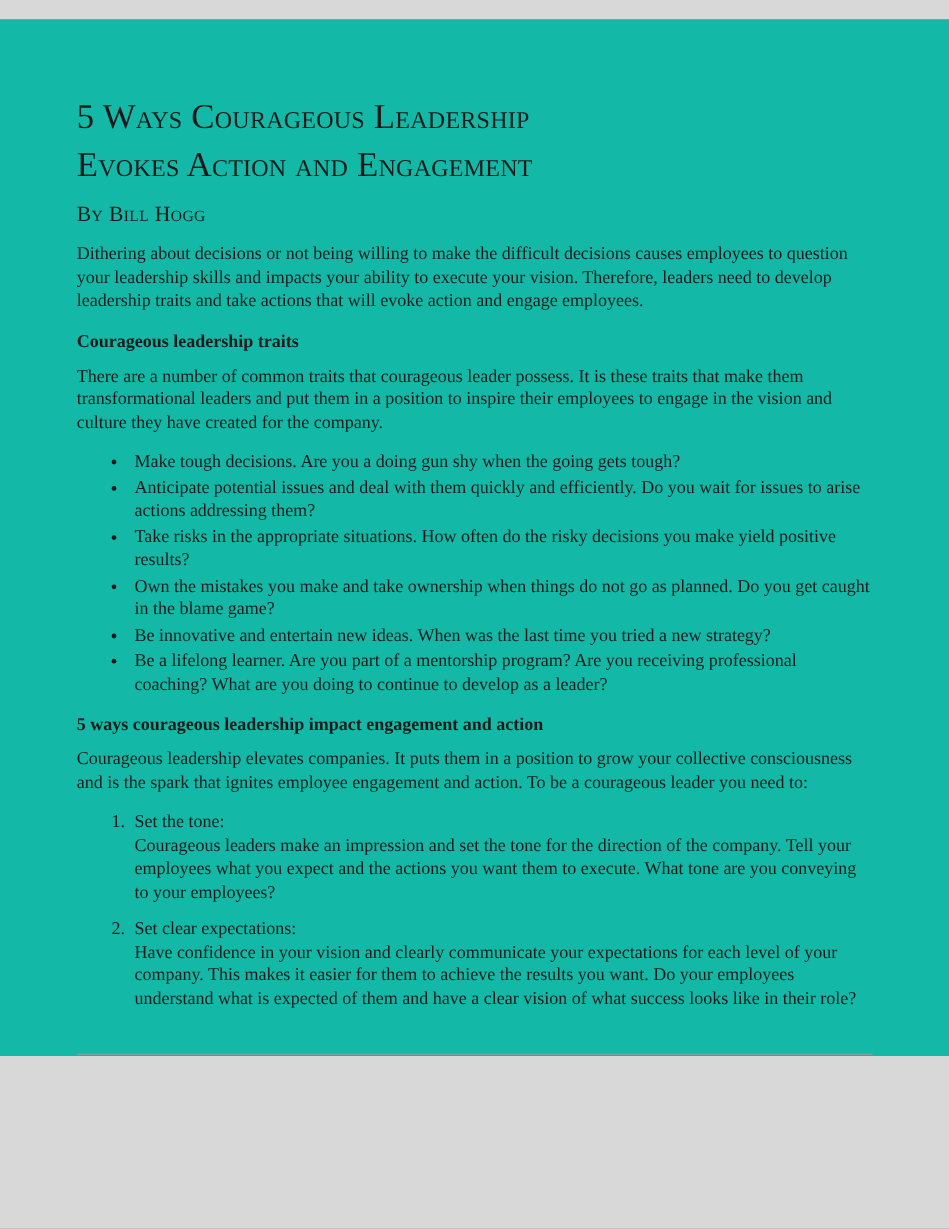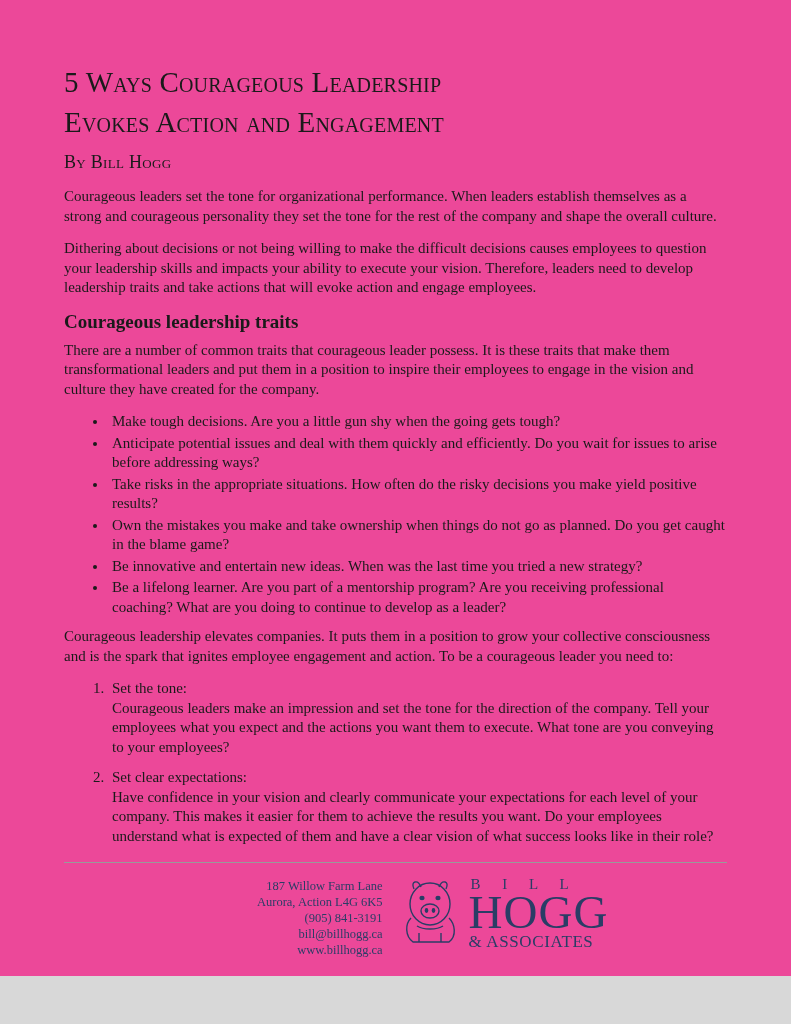--- a/index.html
+++ b/index.html
@@ -6,23 +6,23 @@
     margin: 0;
     padding: 0;
     background: #d8d8d8;
   }
   body {
     font-family: "Liberation Serif", serif;
   }
   .page {
     position: relative;
     width: 791px;
-    height: 976px;
-    background: #ec4899;
-    margin: 0 auto;
+    height: 864px;
+    background: #14b8a6;
+    margin: 16px auto;
     overflow: hidden;
   }
   .content {
     position: absolute;
     left: 64px;
     top: 62px;
     width: 663px;
   }
   h1.doc-title {
     font-family: "Liberation Serif", serif;
@@ -43,21 +43,21 @@
     letter-spacing: 0.3px;
   }
   p.body-text {
     font-size: 15px;
     line-height: 19.5px;
     margin: 0 0 13px 0;
     color: #1a1a1a;
     text-align: left;
   }
   h2.section-head {
-    font-size: 19px;
+    font-size: 15px;
     font-weight: bold;
     margin: 14px 0 10px 0;
     color: #1a1a1a;
     line-height: 19px;
   }
   ul.bullets {
     margin: 4px 0 10px 0;
     padding-left: 44px;
     list-style: disc;
   }
@@ -156,36 +156,36 @@
 
   <div class="content">
 
     <h1 class="doc-title">
       <span class="title-line" style="font-variant: small-caps;">5 Ways Courageous Leadership</span>
       <span class="title-line" style="font-variant: small-caps;">Evokes Action and Engagement</span>
     </h1>
 
     <div class="byline" style="font-variant: small-caps;">By Bill Hogg</div>
 
-    <p class="body-text">Courageous leaders set the tone for organizational performance. When leaders establish themselves as a strong and courageous personality they set the tone for the rest of the company and shape the overall culture.</p>
     <p class="body-text">Dithering about decisions or not being willing to make the difficult decisions causes employees to question your leadership skills and impacts your ability to execute your vision. Therefore, leaders need to develop leadership traits and take actions that will evoke action and engage employees.</p>
 
     <h2 class="section-head">Courageous leadership traits</h2>
 
     <p class="body-text">There are a number of common traits that courageous leader possess. It is these traits that make them transformational leaders and put them in a position to inspire their employees to engage in the vision and culture they have created for the company.</p>
 
     <ul class="bullets">
-      <li>Make tough decisions. Are you a little gun shy when the going gets tough?</li>
-      <li>Anticipate potential issues and deal with them quickly and efficiently. Do you wait for issues to arise before addressing ways?</li>
+      <li>Make tough decisions. Are you a doing gun shy when the going gets tough?</li>
+      <li>Anticipate potential issues and deal with them quickly and efficiently. Do you wait for issues to arise actions addressing them?</li>
       <li>Take risks in the appropriate situations. How often do the risky decisions you make yield positive results?</li>
       <li>Own the mistakes you make and take ownership when things do not go as planned. Do you get caught in the blame game?</li>
       <li>Be innovative and entertain new ideas. When was the last time you tried a new strategy?</li>
       <li>Be a lifelong learner. Are you part of a mentorship program? Are you receiving professional coaching? What are you doing to continue to develop as a leader?</li>
     </ul>
 
+    <h2 class="section-head">5 ways courageous leadership impact engagement and action</h2>
 
     <p class="body-text">Courageous leadership elevates companies. It puts them in a position to grow your collective consciousness and is the spark that ignites employee engagement and action. To be a courageous leader you need to:</p>
 
     <ol class="numbered">
       <li>
         <span class="item-head">Set the tone:</span>
         <span>Courageous leaders make an impression and set the tone for the direction of the company. Tell your employees what you expect and the actions you want them to execute. What tone are you conveying to your employees?</span>
       </li>
       <li>
         <span class="item-head">Set clear expectations:</span>

